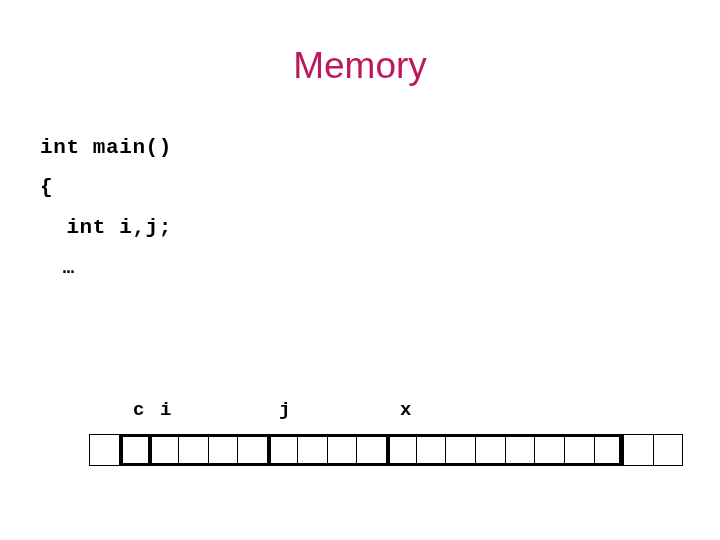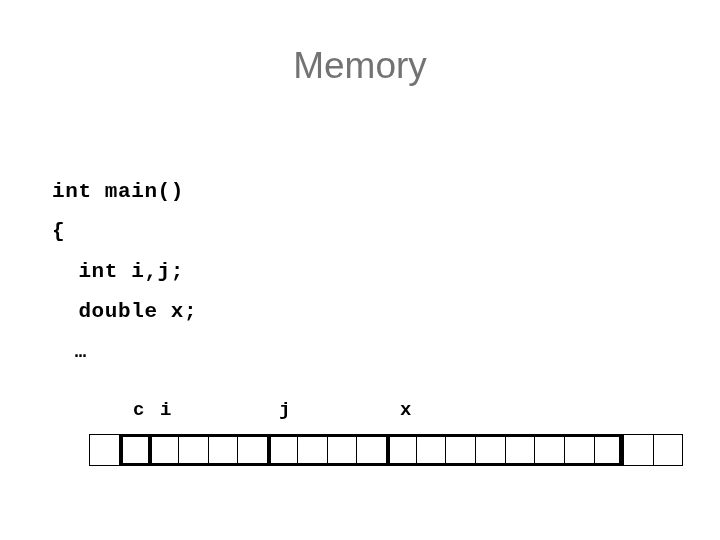--- a/index.html
+++ b/index.html
@@ -21,32 +21,31 @@
   #slide-title {
     position: absolute;
     left: 0;
     top: 44px;
     width: 720px;
     text-align: center;
     font-family: "Liberation Sans", sans-serif;
     font-size: 37px;
     font-weight: 400;
     line-height: 44px;
-    color: #737373;
+    color: #be185d;
     letter-spacing: 0px;
     white-space: pre;
   }
 
   
   #code-block {
     position: absolute;
-    left: 52px;
+    left: 40px;
     top: 128px;
     width: 420px;
-    margin-top: 44px;
   }
   .code-line {
     font-family: "Liberation Mono", "DejaVu Sans Mono", monospace;
     font-size: 21px;
     font-weight: bold;
     line-height: 40px;
     color: #000000;
     white-space: pre;
     letter-spacing: 0.6px;
   }
@@ -123,21 +122,20 @@
 </style>
 </head>
 <body>
 
 <div id="slide-title">Memory</div>
 
 <div id="code-block">
   <div class="code-line">int main()</div>
   <div class="code-line">{</div>
   <div class="code-line">  int i,j;</div>
-  <div class="code-line">  double x;</div>
   <div class="code-line ellipsis">  …</div>
 </div>
 
 <div id="memory-diagram">
   <div id="memory-labels">
       <span class="mem-label" style="left: 44px;">c</span>
       <span class="mem-label" style="left: 71px;">i</span>
       <span class="mem-label" style="left: 190px;">j</span>
       <span class="mem-label" style="left: 311px;">x</span>
     </div>

